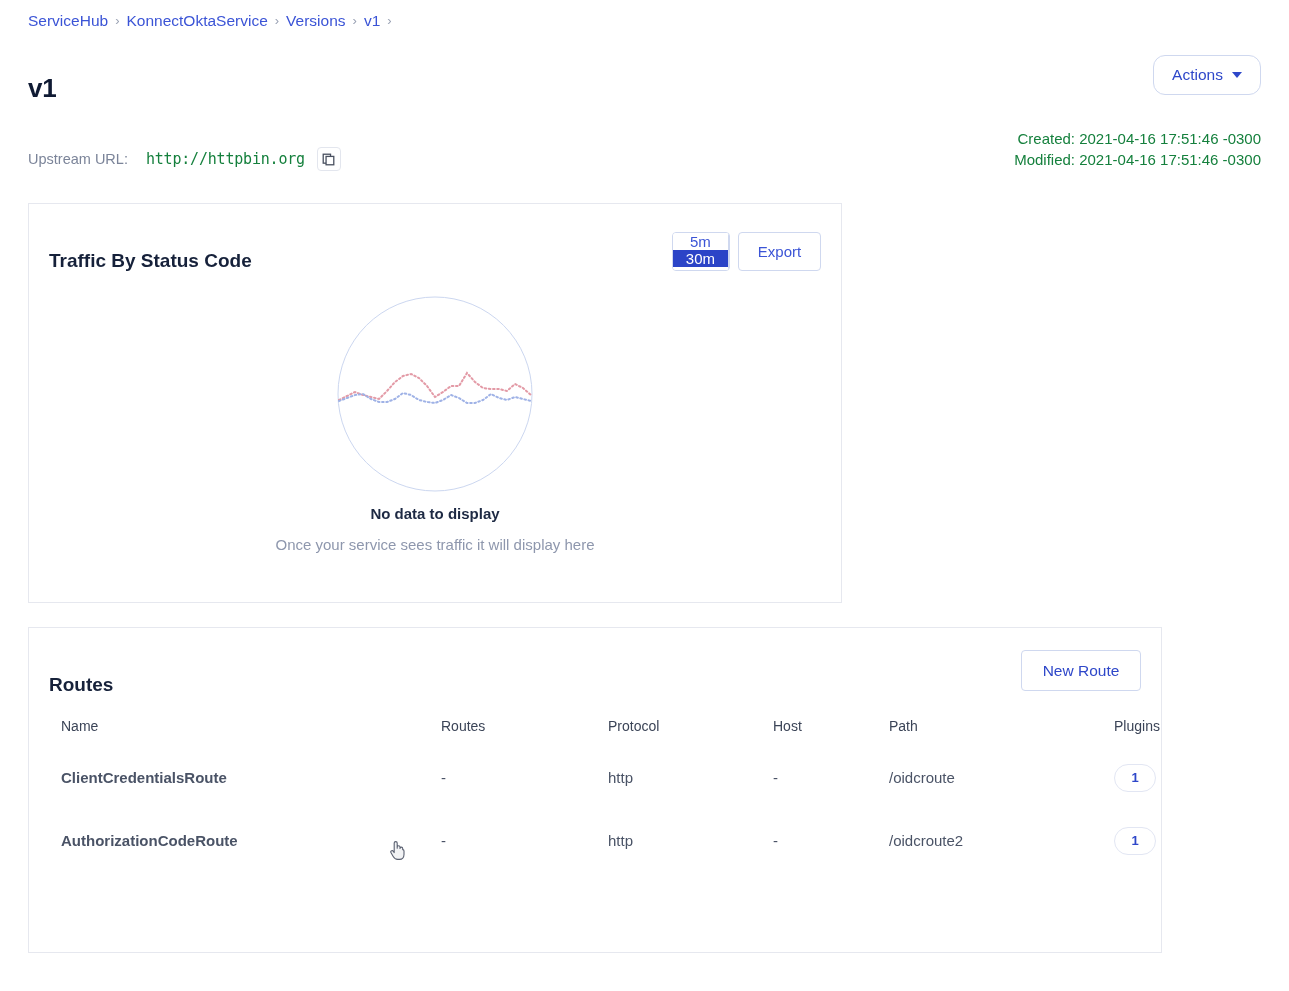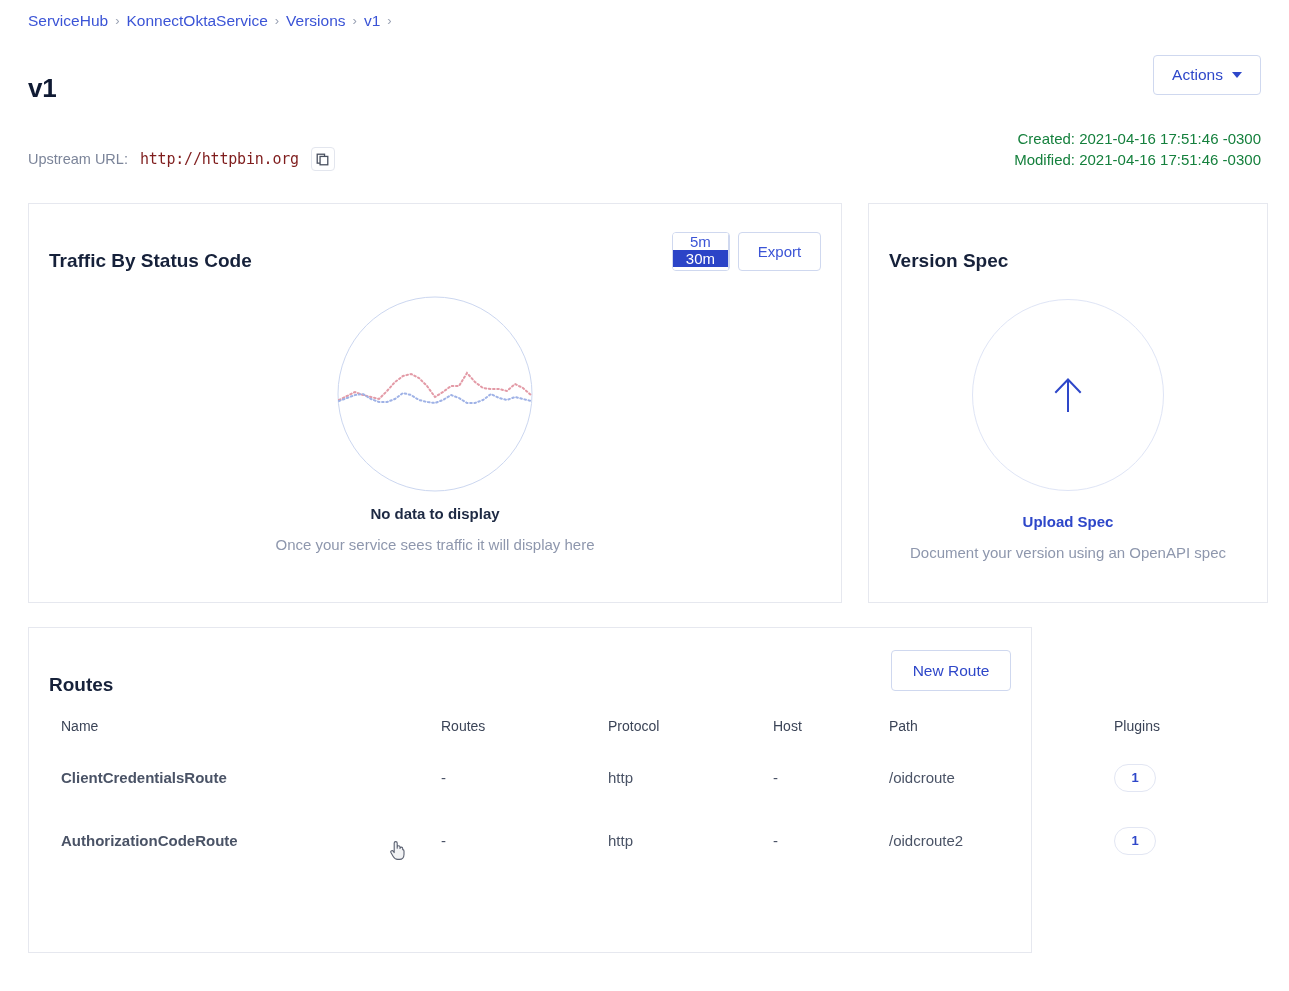--- a/index.html
+++ b/index.html
@@ -25,21 +25,21 @@
 
   
   .title {
     position: absolute; left: 28px; top: 56px;
     font-size: 26px; font-weight: bold; letter-spacing: -0.2px;
     color: #0f1a33;
   }
   .actions-btn {
     position: absolute; right: 28px; top: 55px;
     width: 108px; height: 40px;
-    border: 1px solid #cfd8ef; border-radius: 4px;
+    border: 1px solid #cfd8ef; border-radius: 12px;
     background: #fff; color: #2e47c9;
     font-size: 15.5px; font-family: inherit;
     display: flex; align-items: center; justify-content: center;
     gap: 9px; cursor: pointer;
   }
   .caret {
     width: 0; height: 0;
     border-left: 5px solid transparent;
     border-right: 5px solid transparent;
     border-top: 6px solid #2e47c9;
@@ -47,21 +47,21 @@
   }
 
   
   .upstream {
     position: absolute; left: 28px; top: 147px;
     display: flex; align-items: center;
     font-size: 14.5px; color: #7b8499;
   }
   .upstream .url {
     font-family: "DejaVu Sans Mono", monospace;
-    color: #7f1d1d; font-size: 15px; margin-left: 12px;
+    color: #15803d; font-size: 15px; margin-left: 18px;
     letter-spacing: -0.2px;
   }
   .copy-btn {
     margin-left: 12px; width: 24px; height: 24px;
     border: 1px solid #e3e6ee; border-radius: 4px;
     background: #fff; display: flex; align-items: center;
     justify-content: center; cursor: pointer; padding: 0;
   }
   .timestamps {
     position: absolute; right: 28px; top: 128px;
@@ -71,21 +71,21 @@
 
   
   .card {
     position: absolute;
     background: #fff;
     border: 1px solid #e6e8ef;
     border-radius: 0;
   }
   #traffic-card { left: 28px; top: 203px; width: 814px; height: 400px; }
   #spec-card    { left: 868px; top: 203px; width: 400px; height: 400px; }
-  #routes-card  { left: 28px; top: 627px; width: 1004px; height: 326px; }
+  #routes-card  { left: 28px; top: 627px; width: 1134px; height: 326px; }
 
   .card-title {
     position: absolute; left: 20px; top: 30px;
     font-size: 19px; font-weight: bold; color: #16213a;
   }
 
   
   .range-group {
     position: absolute; right: 111px; top: 28px;
     display: flex; height: 39px;
@@ -232,34 +232,20 @@
       <svg width="196" height="196" viewBox="0 0 196 196">
         <circle cx="98" cy="98" r="97" fill="none" stroke="#ccd7f0" stroke-width="1"></circle>
         <path d="M2,104 L10,100 L18,96 L26,99 L34,101 L42,103 L50,95 L58,86 L66,80 L74,78 L82,82 L90,90 L98,101 L106,96 L114,90 L122,90 L130,77 L138,86 L146,92 L154,93 L162,93 L170,95 L178,88 L186,92 L194,99" fill="none" stroke="#e39aa6" stroke-width="2" stroke-dasharray="1.6 2.6" stroke-linecap="round"></path>
         <path d="M2,105 L10,102 L18,99 L26,98 L34,103 L42,106 L50,106 L58,103 L66,97 L74,99 L82,104 L90,106 L98,107 L106,104 L114,99 L122,102 L130,107 L138,107 L146,104 L154,98 L162,102 L170,104 L178,101 L186,103 L194,105" fill="none" stroke="#9fb2e6" stroke-width="2" stroke-dasharray="1.6 2.6" stroke-linecap="round"></path>
       </svg>
       <div class="empty-title">No data to display</div>
       <div class="empty-sub">Once your service sees traffic it will display here</div>
     </div>
   </section>
 
-  <section class="card" id="spec-card">
-    <h2 class="card-title">Version Spec</h2>
-
-    <div class="upload-wrap">
-      <div class="upload-circle">
-        <svg width="34" height="40" viewBox="0 0 34 40">
-          <path d="M17,37 L17,5" fill="none" stroke="#2e47c9" stroke-width="2"></path>
-          <path d="M5,17 L17,4.5 L29,17" fill="none" stroke="#2e47c9" stroke-width="2" stroke-linecap="square" stroke-linejoin="miter"></path>
-        </svg>
-      </div>
-      <div class="upload-link">Upload Spec</div>
-      <div class="upload-sub">Document your version using an OpenAPI spec</div>
-    </div>
-  </section>
 
   <section class="card" id="routes-card">
     <h2 class="card-title">Routes</h2>
     <button class="new-route-btn">New Route</button>
 
     <table class="routes-table">
       <thead>
         <tr>
           <th class="col-name">Name</th>
           <th class="col-meth">Routes</th>

